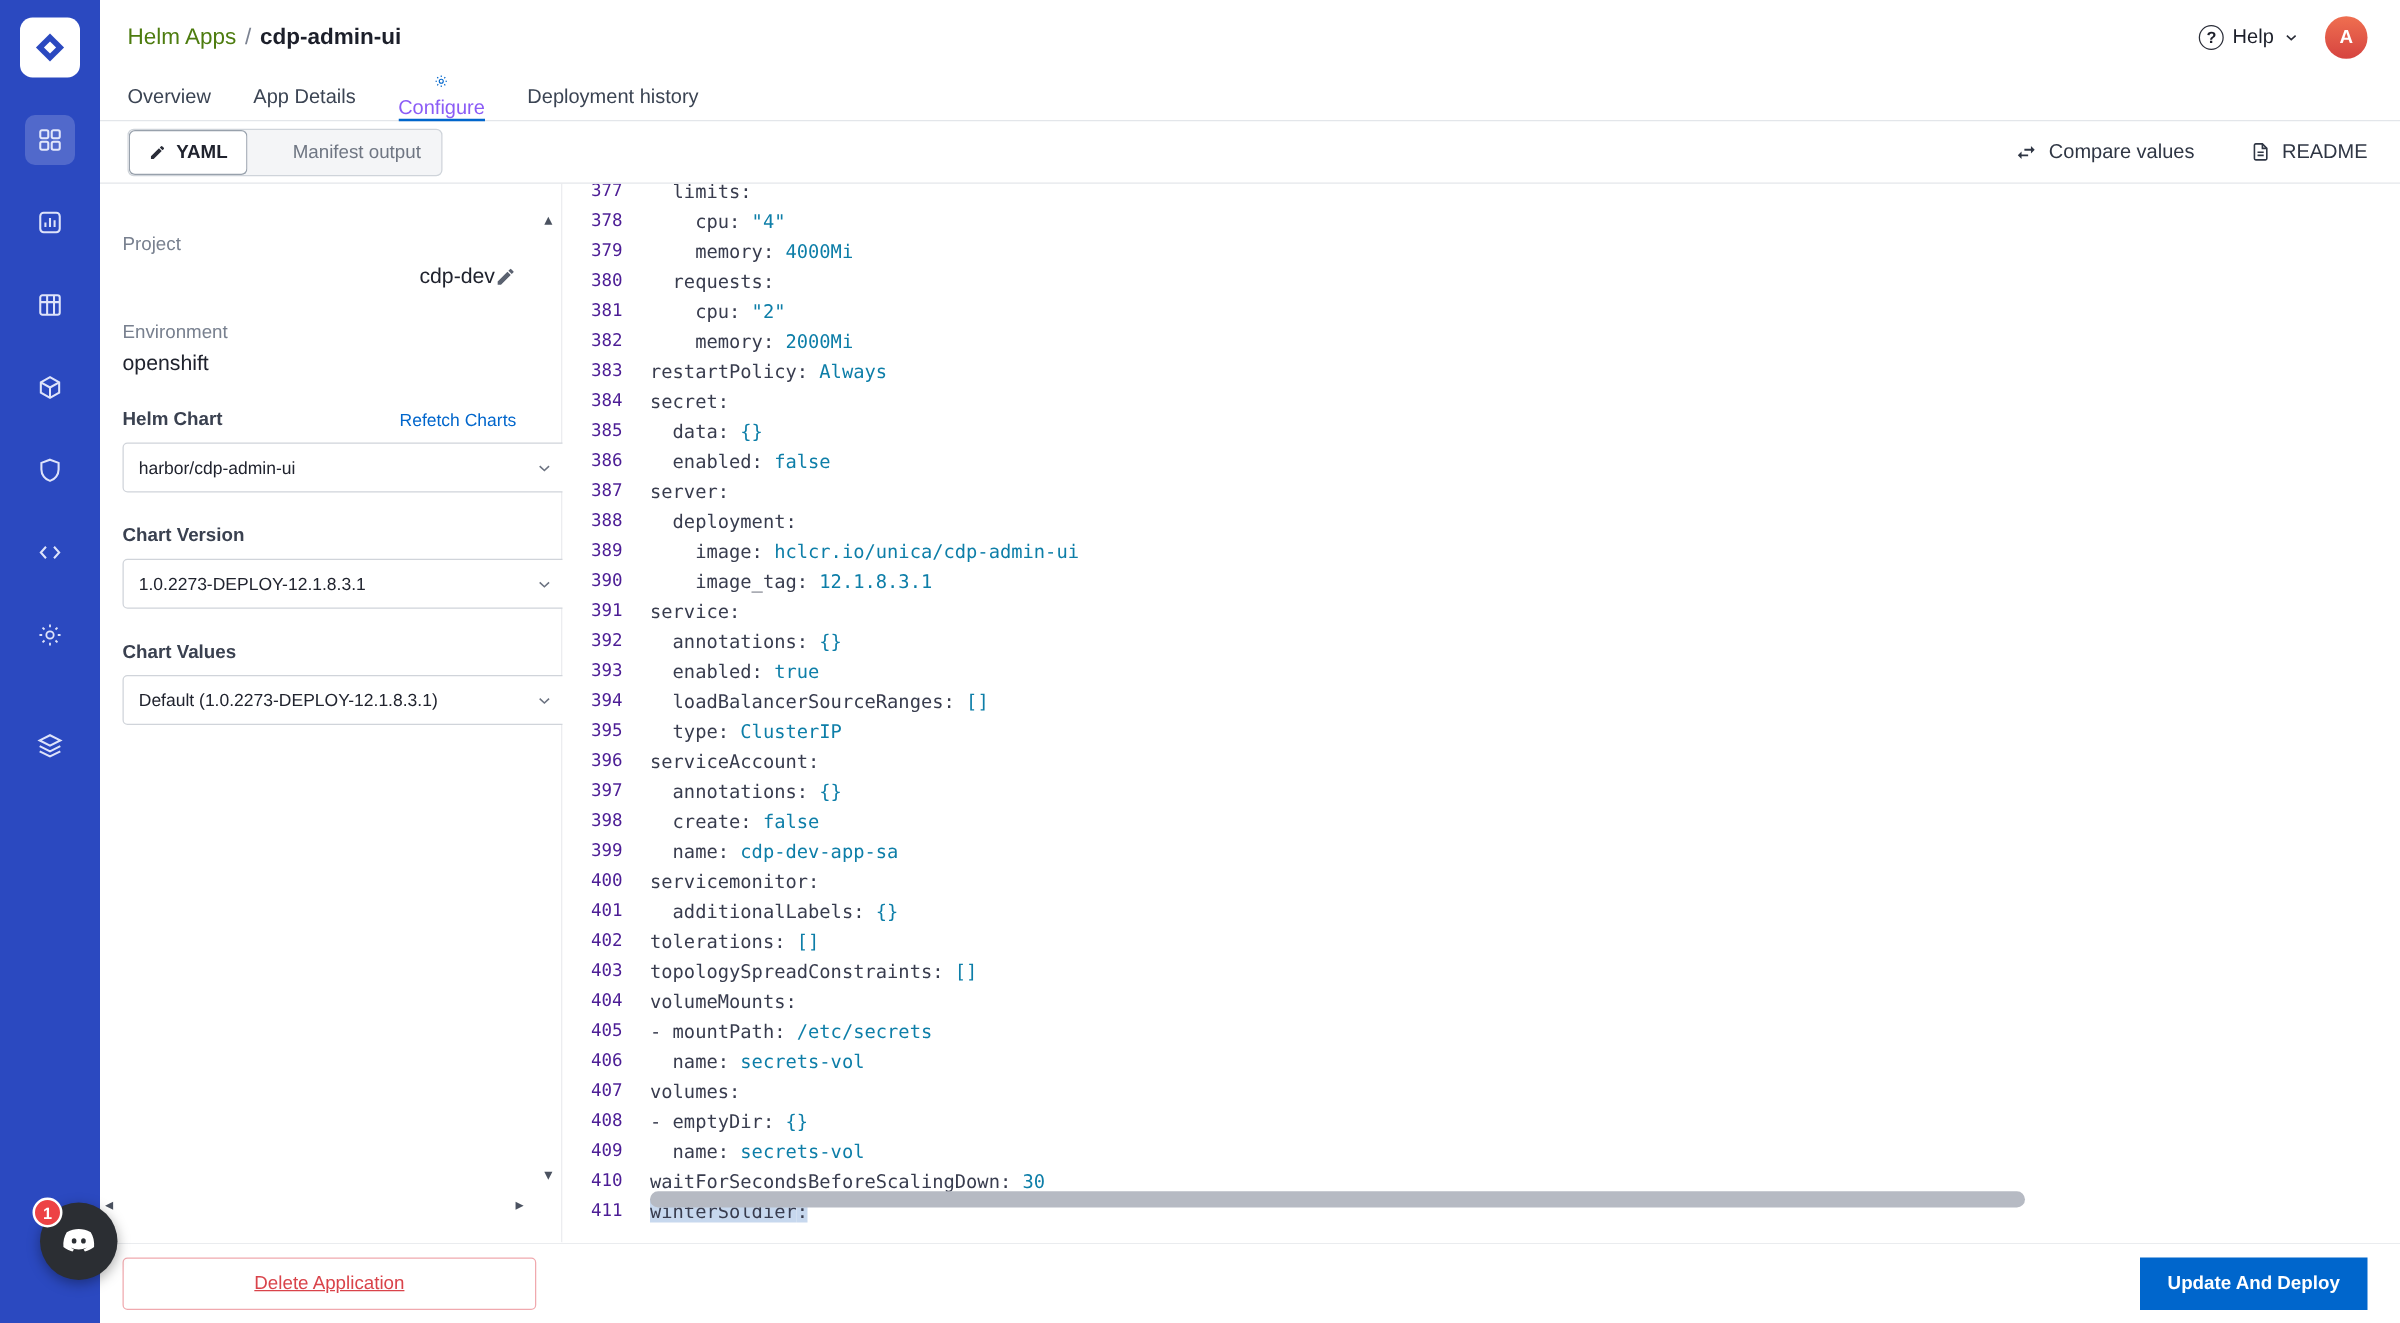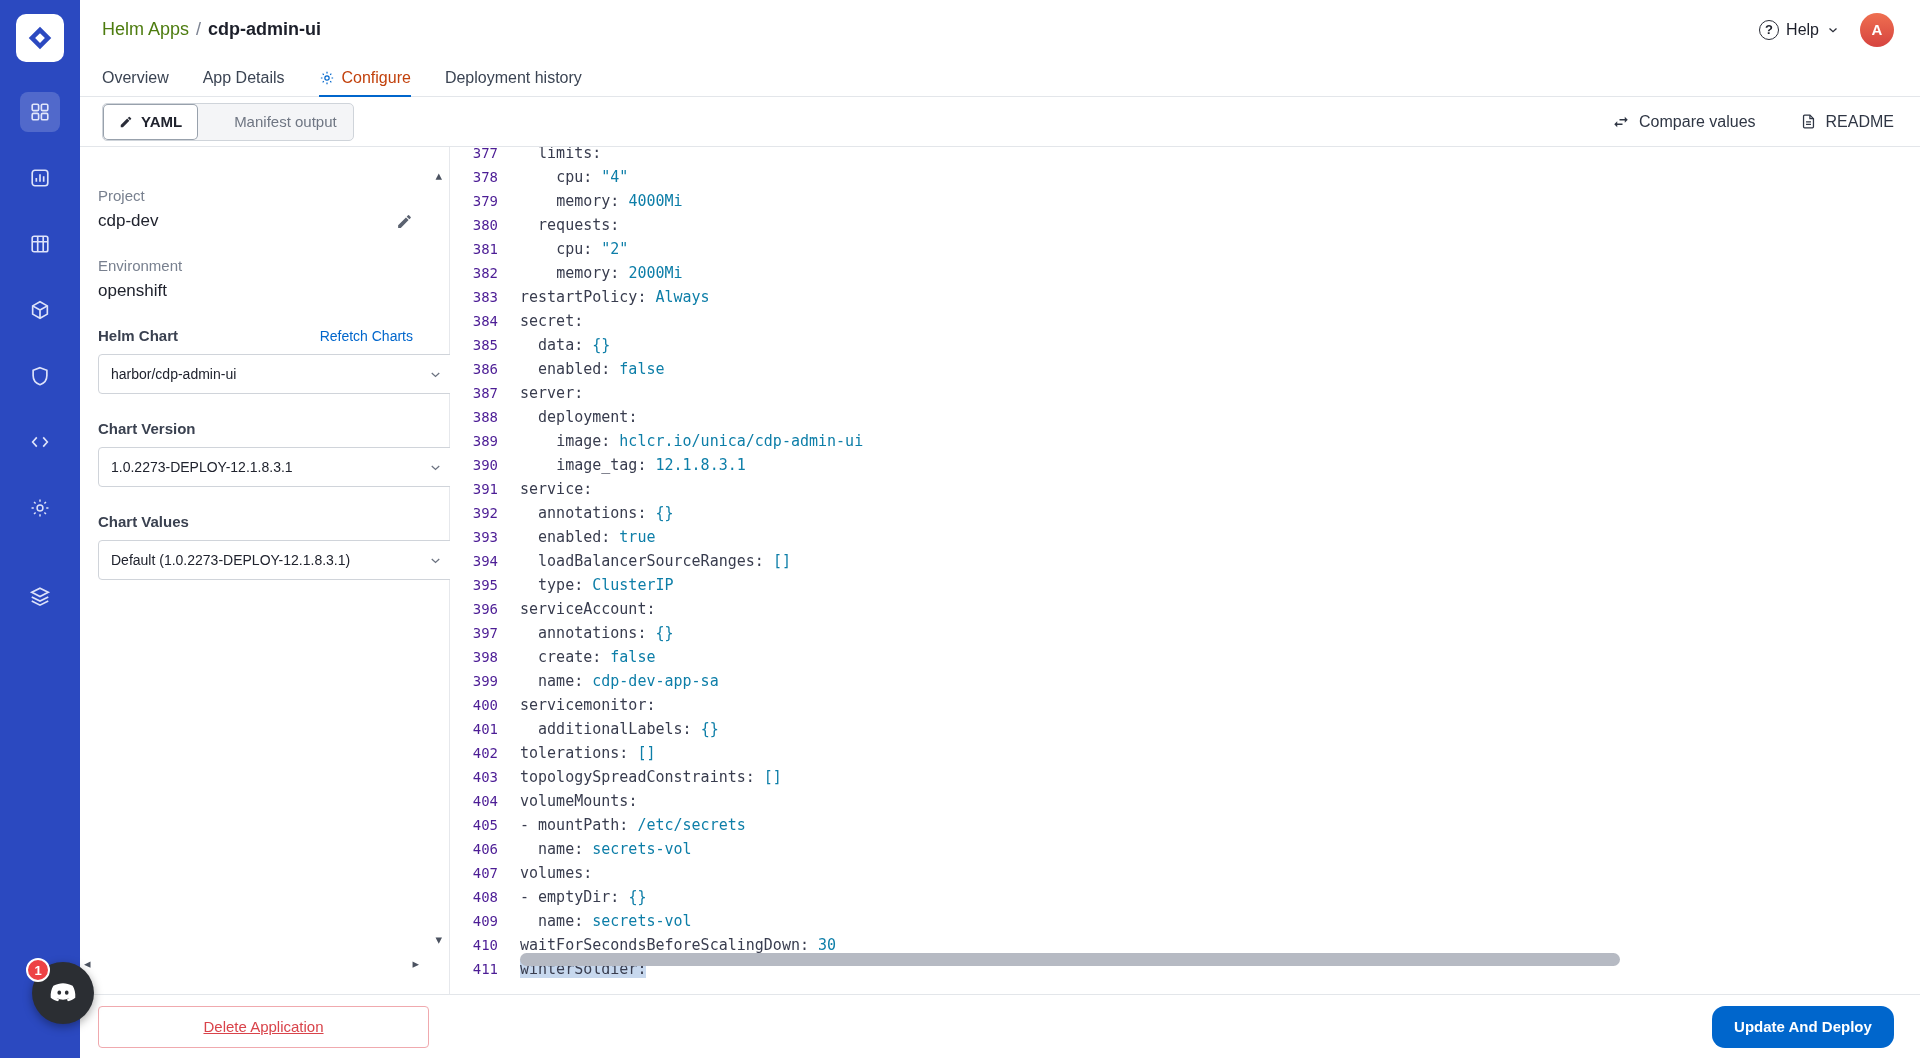--- a/index.html
+++ b/index.html
@@ -31,42 +31,42 @@
   .help { display:flex; align-items:center; gap:7px; font-size:16px; color:#1c1f2a; cursor:pointer; }
   .help-q { width:20px; height:20px; border:1.6px solid #2a2d38; border-radius:50%;
     display:flex; align-items:center; justify-content:center; font-size:13px; font-weight:700; }
   .avatar { width:34px; height:34px; border-radius:50%; margin-left:20px;
     background:linear-gradient(180deg,#ef6f50,#d64440); color:#fff; font-weight:700; font-size:15px;
     display:flex; align-items:center; justify-content:center; cursor:pointer; }
 
   .tabbar { height:38px; display:flex; gap:34px; padding:0 22px; border-bottom:1px solid #e3e6ea; }
   .tab { display:flex; align-items:center; gap:7px; font-size:16px; color:#3b4453;
     cursor:pointer; position:relative; }
-  .tab.active { color:#c2410c; }
+  .tab.active { color:#8b5cf6;flex-direction:column; }
   .tab.active::after { content:""; position:absolute; left:0; right:0; bottom:-1px; height:2px; background:#0066cc; }
 
   .subbar { height:50px; display:flex; align-items:center; justify-content:space-between;
     padding:0 26px 0 22px; border-bottom:1px solid #e3e6ea; }
   .segmented { display:inline-flex; height:38px; border:1px solid #cfd4da; border-radius:5px;
     background:#f4f5f7; align-items:stretch;gap:20px; }
   .seg { display:flex; align-items:center; gap:8px; padding:0 16px; font-size:15px; color:#6f7683;
     background:transparent; border:none; cursor:pointer; font-family:inherit; border-radius:5px; }
   .seg.active { background:#fff; box-shadow:inset 0 0 0 1px #98a1ac; color:#20232e; font-weight:600; }
   .subbar-right { display:flex; align-items:center; gap:44px; }
   .link-btn { display:flex; align-items:center; gap:9px; background:none; border:none; cursor:pointer;
     font-size:16px; color:#2f3644; font-family:inherit; }
 
   
   .content { display:flex; height:847px; overflow:hidden; }
 
   .panel { width:370px; flex:none; border-right:1px solid #e6e8ec; position:relative;
     padding:40px 0 0 18px; }
   .label { font-size:15px; color:#78808f; margin-bottom:7px; }
   .value { font-size:17px; color:#20232e; }
-  .value-row { display:flex; align-items:center; justify-content:space-between; width:315px; }
+  .value-row { display:flex; align-items:center; justify-content:flex-end; width:315px; }
   .field { margin-bottom:26px; }
   .label-row { display:flex; align-items:center; justify-content:space-between; width:315px; margin-bottom:10px; }
   .flabel { font-size:15px; color:#3a4150; font-weight:600; }
   .refetch { font-size:14px; color:#0066cc; text-decoration:none; cursor:pointer; }
   .select { width:358px; height:40px; border:1px solid #d0d4da; border-radius:4px; background:#fff;
     display:flex; align-items:center; justify-content:space-between; padding:0 12px; font-size:14px;
     color:#20232e; cursor:pointer; }
   .select span { overflow:hidden; text-overflow:ellipsis; white-space:nowrap; }
   .edit-ic { cursor:pointer; display:flex; }
   .scroll-arrow { position:absolute; font-size:13px; color:#4b5260; cursor:pointer; line-height:1; }
@@ -86,21 +86,21 @@
   .code-line.sel .tok-key, .code-line.sel .tok-punct { background:#c7d8ee; }
   .h-scrollbar { position:absolute; left:70px; top:806px; width:1100px; height:13px;
     background:#b6bac3; border-radius:7px; z-index:5; cursor:pointer; }
 
   
   .footer { position:fixed; left:80px; right:0; bottom:0; height:64px; background:#fff;
     border-top:1px solid #e3e6ea; display:flex; align-items:center; justify-content:space-between;
     padding:0 26px 0 18px; z-index:20; }
   .delete-btn { width:331px; height:42px; background:#fff; border:1px solid #f0a9ae; border-radius:4px;
     color:#d9434a; font-size:15px; font-weight:500; cursor:pointer; font-family:inherit;text-decoration:underline; }
-  .deploy-btn { min-width:182px; height:42px; background:#0066cc; border:none; border-radius:13px;
+  .deploy-btn { min-width:182px; height:42px; background:#0066cc; border:none; border-radius:0;
     color:#fff; font-size:15px; font-weight:600; cursor:pointer; font-family:inherit; padding:0 22px; }
 
   
   .discord { position:fixed; left:32px; top:962px; width:62px; height:62px; border-radius:50%;
     background:#2b2e33; display:flex; align-items:center; justify-content:center; z-index:50;
     box-shadow:0 3px 10px rgba(0,0,0,.35); cursor:pointer; }
   .badge { position:absolute; top:-4px; left:-6px; min-width:24px; height:24px; border-radius:12px;
     background:#ed4245; border:2px solid #fff; color:#fff; font-size:13px; font-weight:700;
     display:flex; align-items:center; justify-content:center; padding:0 4px; }
 </style>

